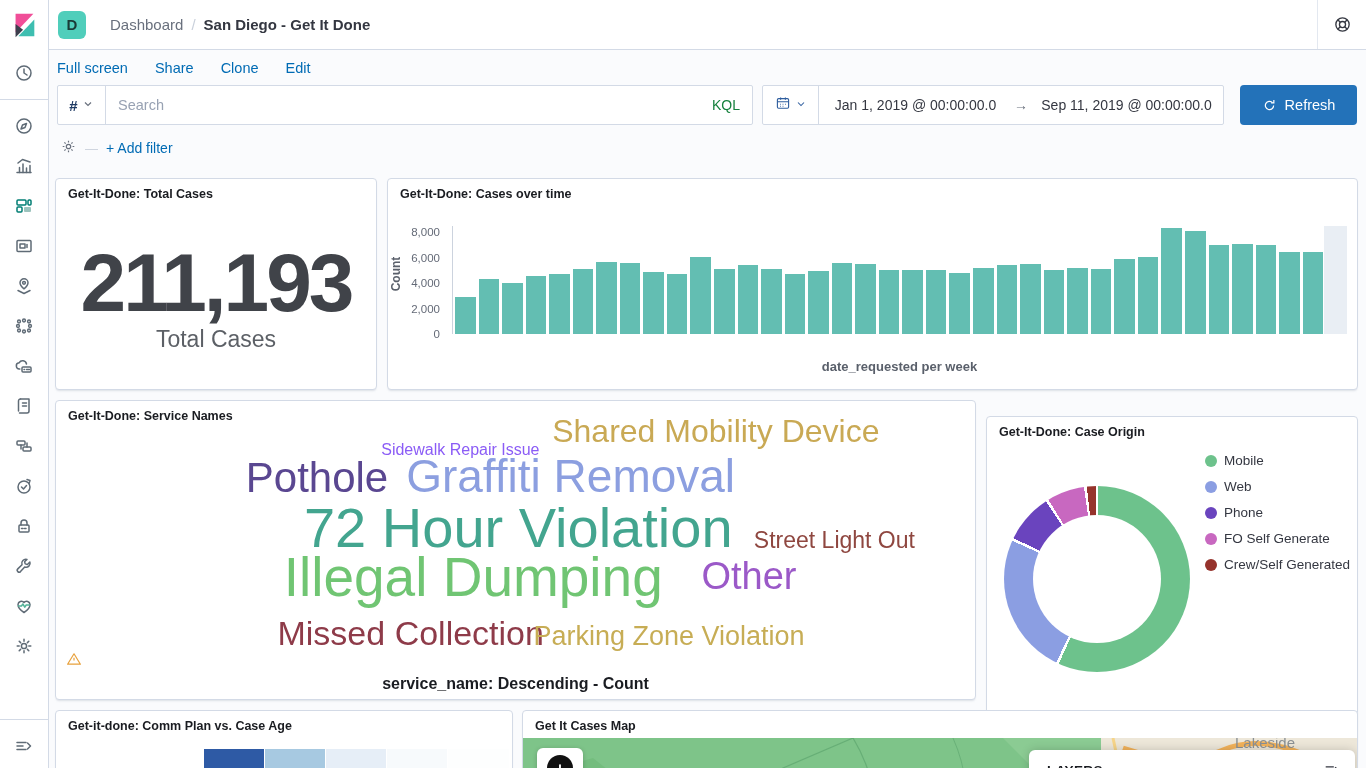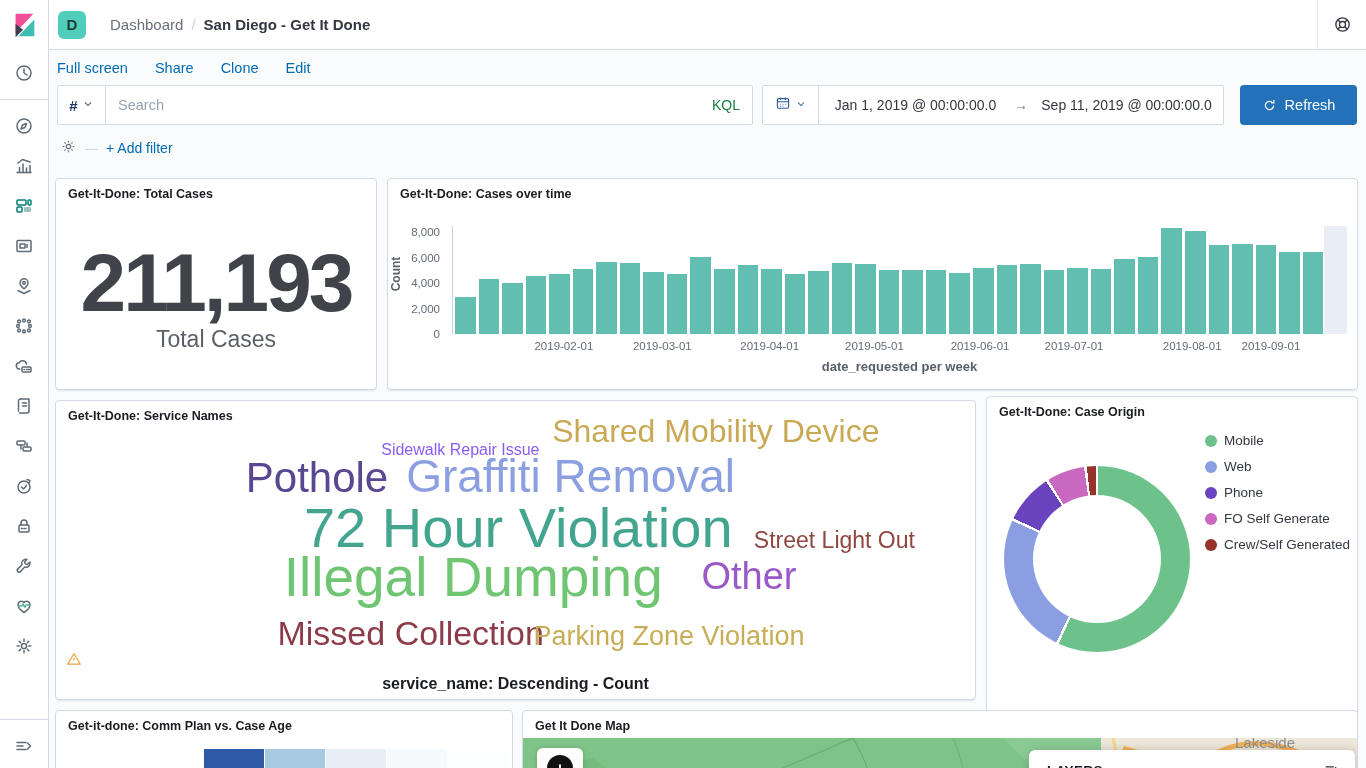--- a/index.html
+++ b/index.html
@@ -381,30 +381,20 @@
         <div class="bar" style="height: 77.1px; background: rgb(99, 190, 178);"></div>
         <div class="bar" style="height: 105.8px; background: rgb(99, 190, 178);"></div>
         <div class="bar" style="height: 103.3px; background: rgb(99, 190, 178);"></div>
         <div class="bar" style="height: 88.6px; background: rgb(99, 190, 178);"></div>
         <div class="bar" style="height: 90.5px; background: rgb(99, 190, 178);"></div>
         <div class="bar" style="height: 89.3px; background: rgb(99, 190, 178);"></div>
         <div class="bar" style="height: 81.6px; background: rgb(99, 190, 178);"></div>
         <div class="bar" style="height: 81.6px; background: rgb(99, 190, 178);"></div>
         <div class="bar" style="height: 26.8px; background: rgb(99, 190, 178);"></div>
       </div>
-    <div class="xlabels">
-        <span class="xlabel" style="left: 12.5%;">2019-02-01</span>
-        <span class="xlabel" style="left: 23.5%;">2019-03-01</span>
-        <span class="xlabel" style="left: 35.5%;">2019-04-01</span>
-        <span class="xlabel" style="left: 47.2%;">2019-05-01</span>
-        <span class="xlabel" style="left: 59%;">2019-06-01</span>
-        <span class="xlabel" style="left: 69.5%;">2019-07-01</span>
-        <span class="xlabel" style="left: 82.7%;">2019-08-01</span>
-        <span class="xlabel" style="left: 91.5%;">2019-09-01</span>
-      </div>
     <div class="xtitle">date_requested per week</div>
   </div>
 
   <div class="panel" style="left:55px; top:400px; width:921px; height:300px;">
     <div class="panel-title">Get-It-Done: Service Names</div>
     <div class="cloud">
         <span class="word" style="left: 44%; top: 11%; font-size: 16px; color: #8b5cf6; margin-top: 16px;">Sidewalk Repair Issue</span>
         <span class="word" style="left: 71.8%; top: 10%; font-size: 32px; color: rgb(201, 169, 84);">Shared Mobility Device</span>
         <span class="word" style="left: 28.4%; top: 26%; font-size: 42px; color: rgb(90, 71, 145);">Pothole</span>
         <span class="word" style="left: 56%; top: 25%; font-size: 46px; color: rgb(140, 159, 224);">Graffiti Removal</span>
@@ -418,21 +408,21 @@
     <div class="warn">
       <svg width="16" height="16" viewBox="0 0 20 20" fill="none" stroke="#E8A13C" stroke-width="1.5" stroke-linejoin="round">
           <path d="M10 3.5L18 16.5H2z"></path>
           <path d="M10 8.5v3.5"></path>
           <path d="M10 14.3v.2"></path>
         </svg>
     </div>
     <div class="cloud-caption">service_name: Descending - Count</div>
   </div>
 
-  <div class="panel" style="left:986px; top:396px; width:372px; height:344px;">
+  <div class="panel" style="left:986px; top:416px; width:372px; height:344px;">
     <div class="panel-title">Get-It-Done: Case Origin</div>
     <div class="donut" style="background: conic-gradient(rgb(255, 255, 255) 0deg, rgb(255, 255, 255) 0.9deg, rgb(109, 194, 140) 0.9deg, rgb(109, 194, 140) 204.3deg, rgb(255, 255, 255) 204.3deg, rgb(255, 255, 255) 205.2deg, rgb(255, 255, 255) 205.2deg, rgb(255, 255, 255) 206.1deg, rgb(139, 158, 226) 206.1deg, rgb(139, 158, 226) 294.3deg, rgb(255, 255, 255) 294.3deg, rgb(255, 255, 255) 295.2deg, rgb(255, 255, 255) 295.2deg, rgb(255, 255, 255) 296.1deg, rgb(106, 68, 190) 296.1deg, rgb(106, 68, 190) 326.7deg, rgb(255, 255, 255) 326.7deg, rgb(255, 255, 255) 327.6deg, rgb(255, 255, 255) 327.6deg, rgb(255, 255, 255) 328.5deg, rgb(200, 104, 192) 328.5deg, rgb(200, 104, 192) 351.9deg, rgb(255, 255, 255) 351.9deg, rgb(255, 255, 255) 352.8deg, rgb(255, 255, 255) 352.8deg, rgb(255, 255, 255) 353.7deg, rgb(150, 51, 44) 353.7deg, rgb(150, 51, 44) 359.1deg, rgb(255, 255, 255) 359.1deg, rgb(255, 255, 255) 360deg);"></div>
     <div class="legend">
         <div class="legend-item">
           <span class="legend-dot" style="background: rgb(109, 194, 140);"></span>
           <span>Mobile</span>
         </div>
         <div class="legend-item">
           <span class="legend-dot" style="background: rgb(139, 158, 226);"></span>
           <span>Web</span>
@@ -457,21 +447,21 @@
     <div class="heat-row">
         <div class="heat-cell" style="background: rgb(46, 90, 165);"></div>
         <div class="heat-cell" style="background: rgb(167, 201, 225);"></div>
         <div class="heat-cell" style="background: rgb(230, 238, 247);"></div>
         <div class="heat-cell" style="background: rgb(247, 250, 252);"></div>
         <div class="heat-cell" style="background: rgb(253, 254, 254);"></div>
       </div>
   </div>
 
   <div class="panel" style="left:522px; top:710px; width:836px; height:120px;">
-    <div class="panel-title">Get It Done Map</div>
+    <div class="panel-title">Get It Cases Map</div>
     <div class="map-area">
       <svg width="836" height="93" viewBox="0 0 836 93" preserveAspectRatio="none">
         <rect x="0" y="0" width="836" height="93" fill="#EDE7D9"></rect>
         <rect x="0" y="0" width="578" height="93" fill="#7EC489"></rect>
         <path d="M0 70 Q 60 40 120 60 T 260 30 L 330 0" stroke="#4f9a63" stroke-width="1.2" fill="none" opacity="0.5"></path>
         <path d="M330 0 Q 360 50 345 93" stroke="#4f9a63" stroke-width="1.2" fill="none" opacity="0.5"></path>
         <path d="M430 0 Q 450 45 440 93" stroke="#4f9a63" stroke-width="1" fill="none" opacity="0.45"></path>
         <path d="M445 40 Q 500 55 578 45" stroke="#4f9a63" stroke-width="1" fill="none" opacity="0.4"></path>
         <path d="M200 93 Q 260 75 330 88" stroke="#4f9a63" stroke-width="1" fill="none" opacity="0.4"></path>
         <polygon points="480,0 578,0 578,70 520,40" fill="#8BCB93"></polygon>

